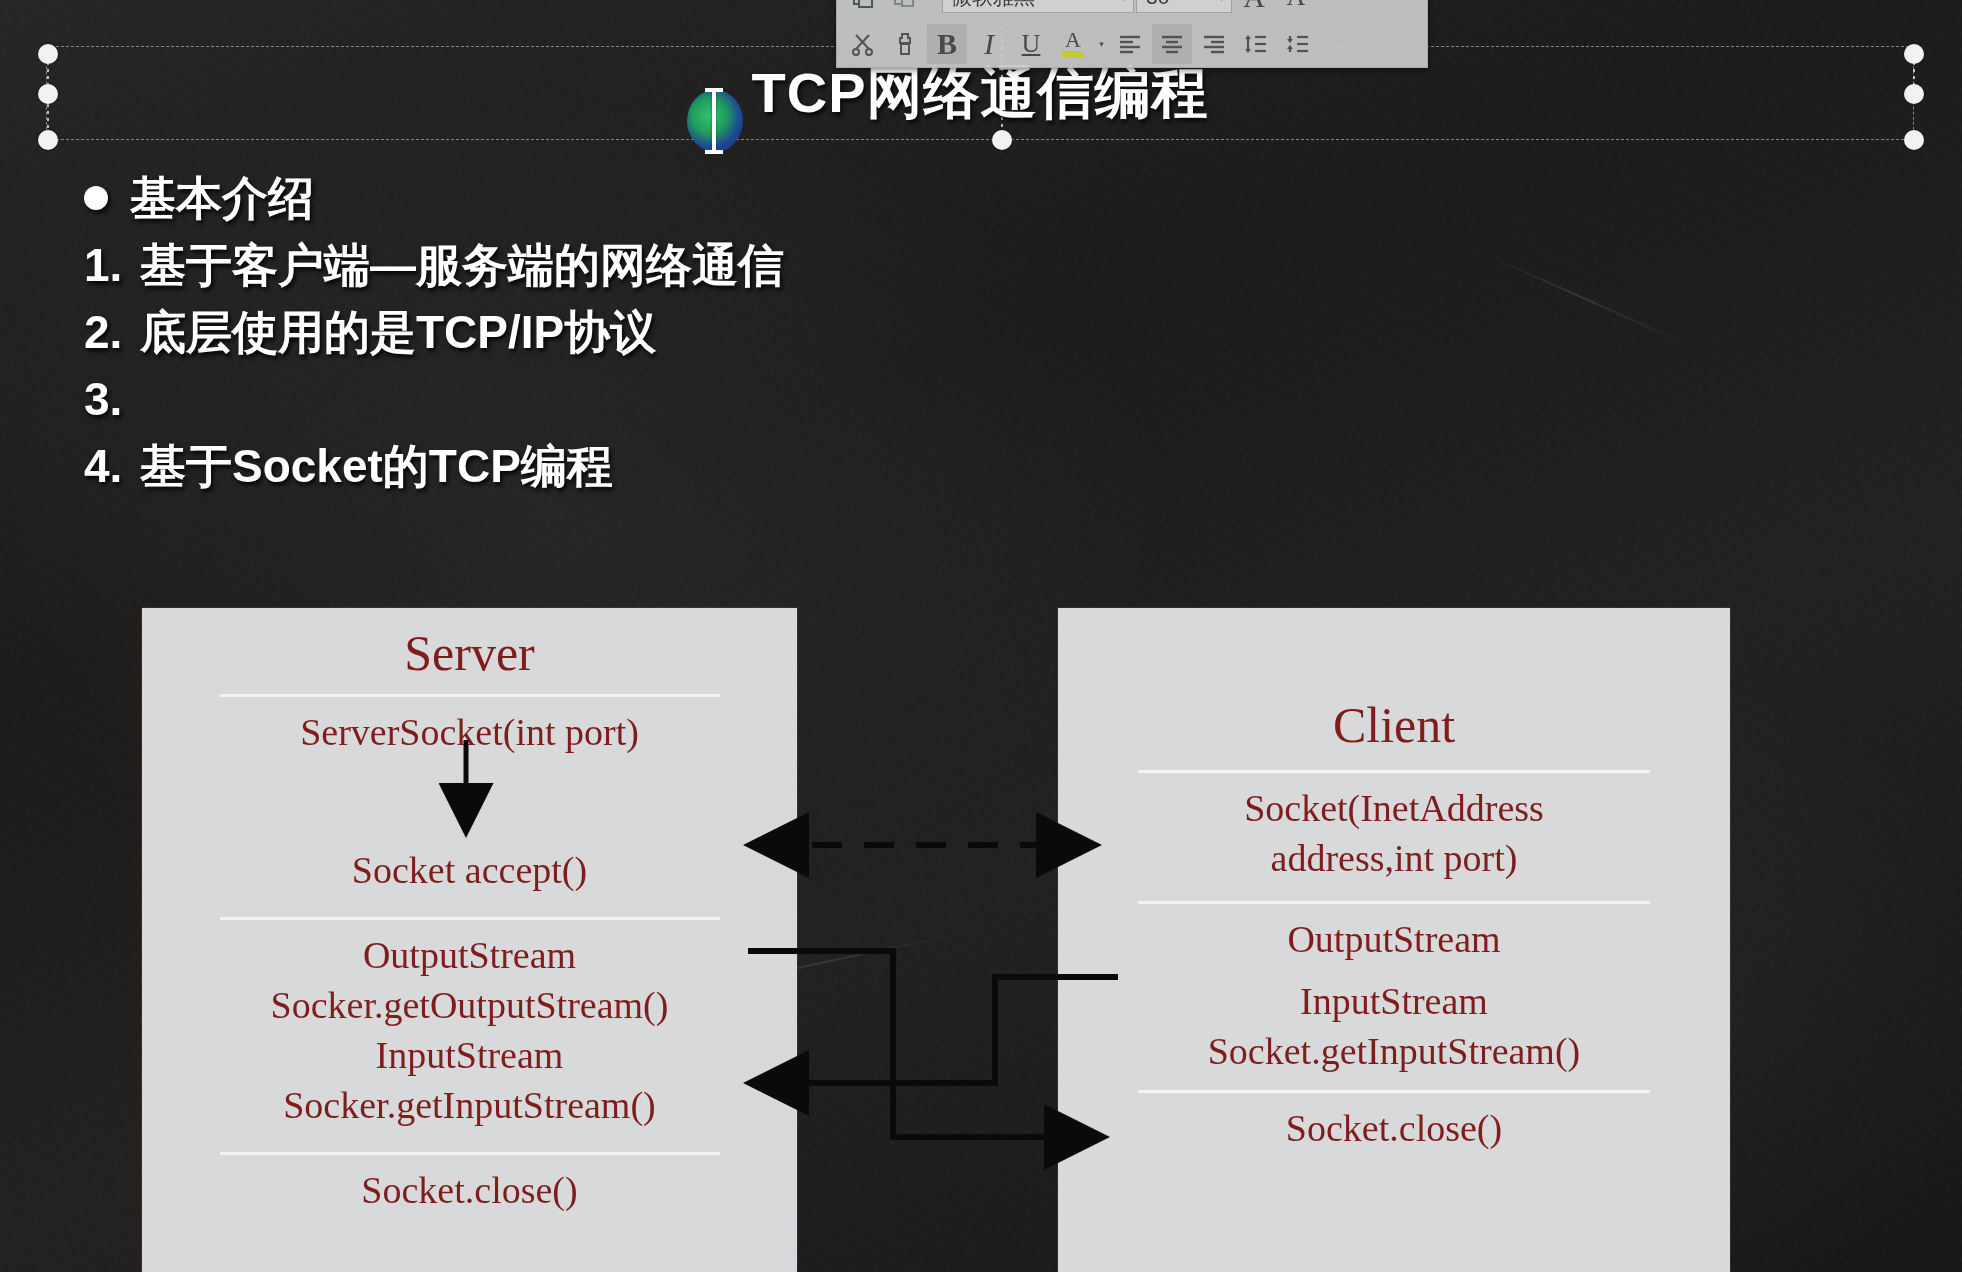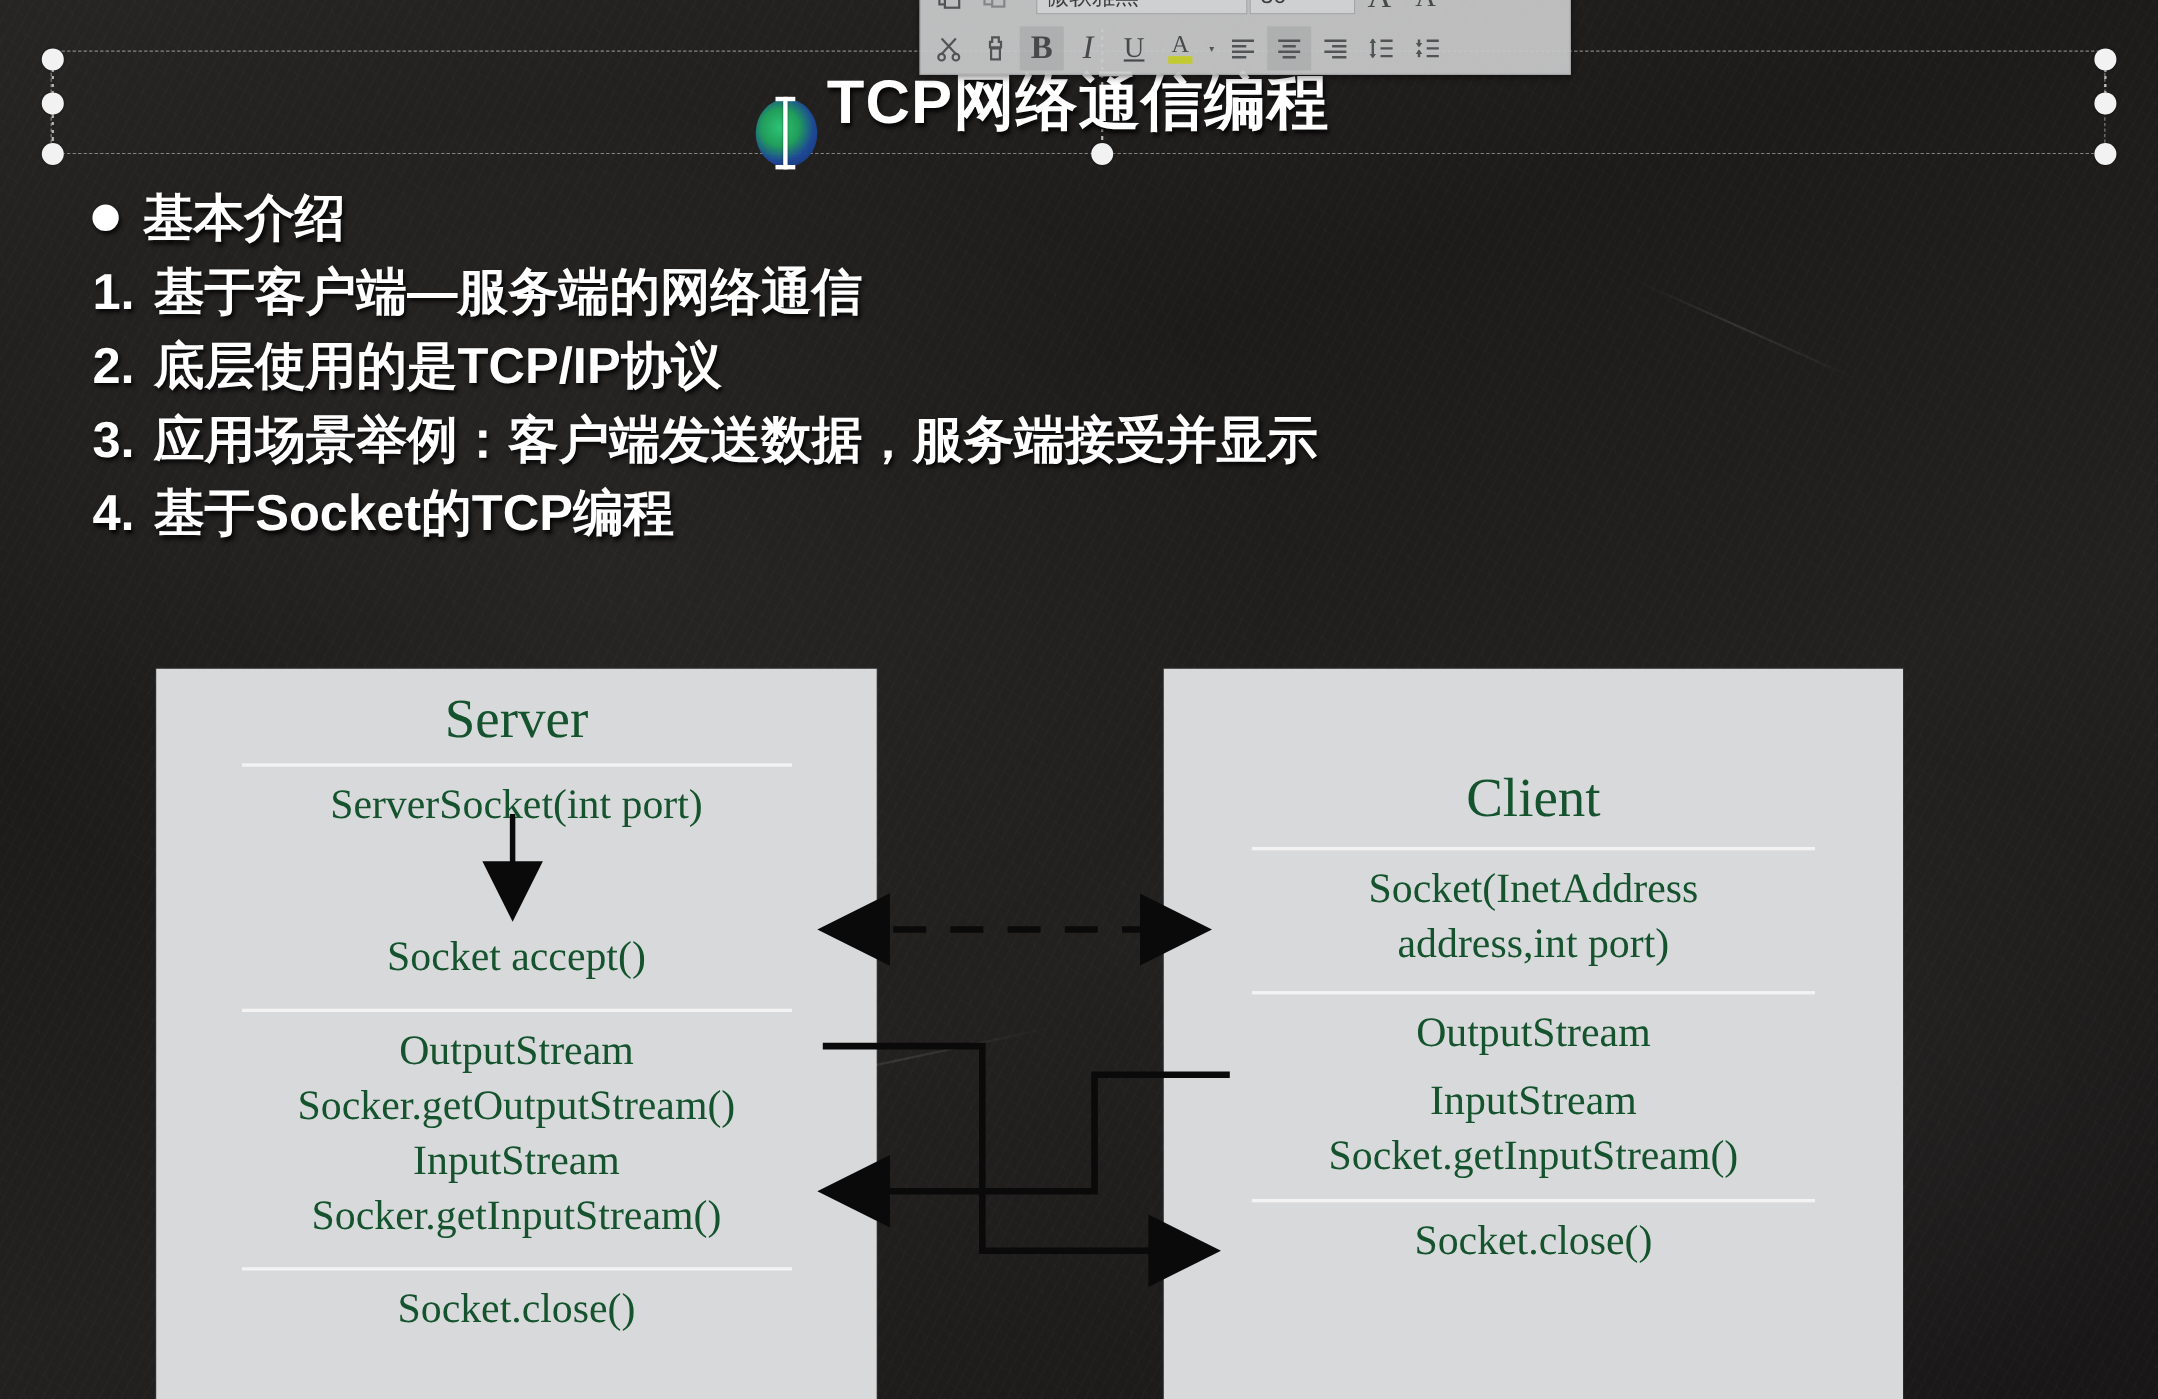--- a/index.html
+++ b/index.html
@@ -206,21 +206,21 @@
     width: 56px; flex: none;
   }
 
   
   #diagram { position: absolute; inset: 0; z-index: 10; }
   .panel {
     position: absolute;
     background: #d8d9da;
     box-shadow: 0 0 0 1px rgba(255,255,255,0.07);
     font-family: "Liberation Serif", serif;
-    color: #14532d;
+    color: #7f1d1d;
     text-align: center;
   }
   #server-panel { left: 142px; top: 608px; width: 655px; height: 664px; }
   #client-panel { left: 1058px; top: 608px; width: 672px; height: 664px; }
   .panel .ptitle {
     font-size: 50px;
     line-height: 62px;
     font-weight: normal;
   }
   .panel .prow {
@@ -271,21 +271,20 @@
     <div class="num-item">
       <span class="num">1.</span>
       <span>基于客户端—服务端的网络通信</span>
     </div>
     <div class="num-item">
       <span class="num">2.</span>
       <span>底层使用的是TCP/IP协议</span>
     </div>
     <div class="num-item">
       <span class="num">3.</span>
-      <span>应用场景举例：客户端发送数据，服务端接受并显示</span>
     </div>
     <div class="num-item">
       <span class="num">4.</span>
       <span>基于Socket的TCP编程</span>
     </div>
   </div>
 
   <div id="diagram">
 
     <div class="panel" id="server-panel">

